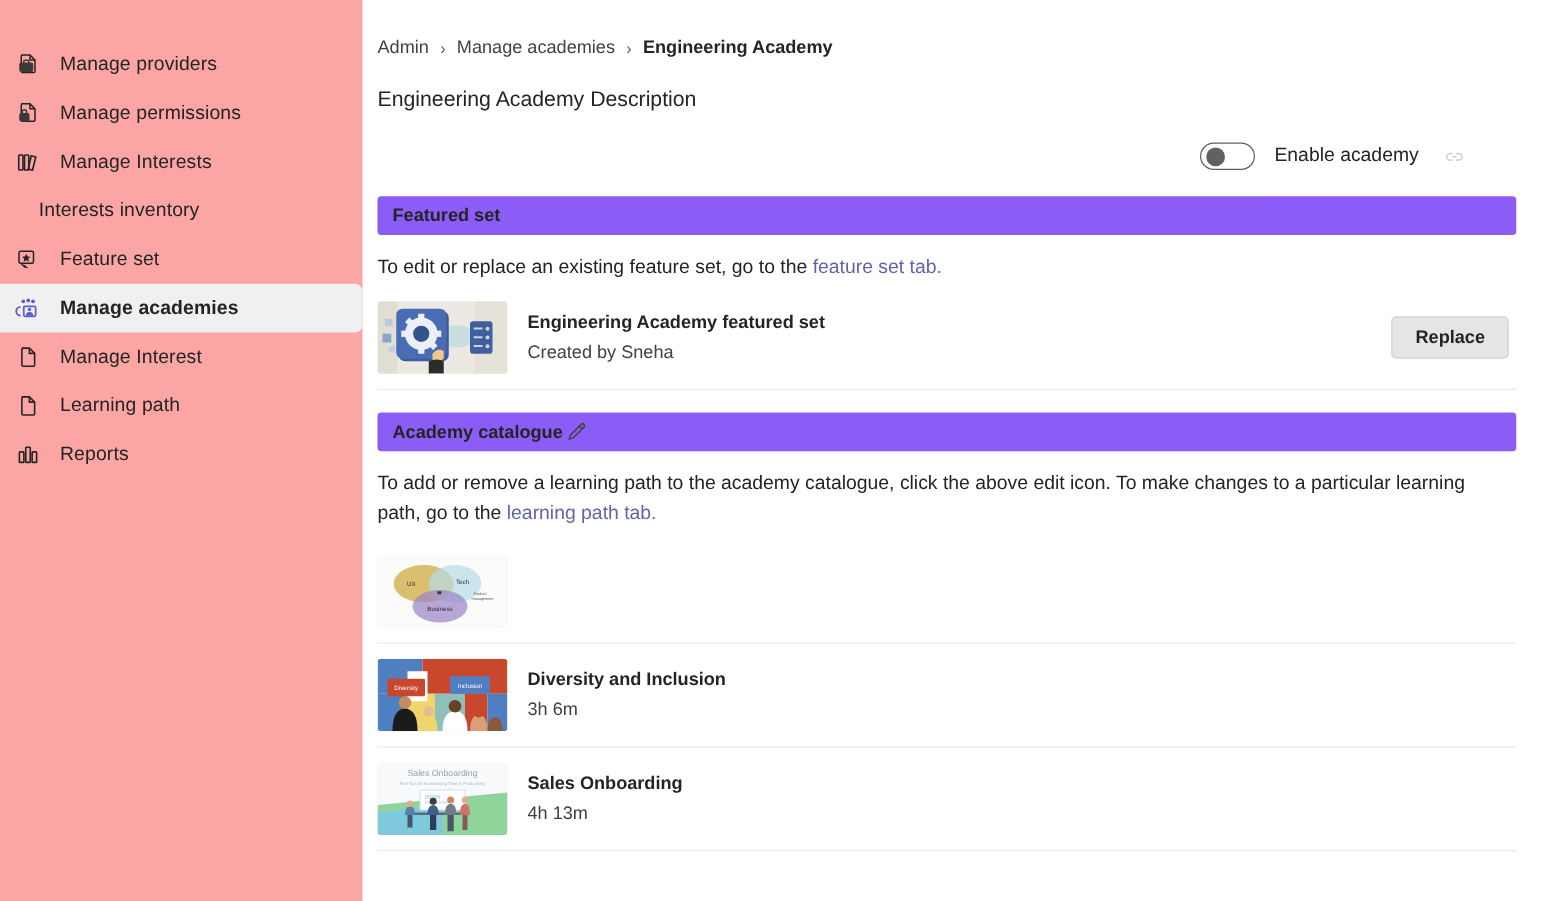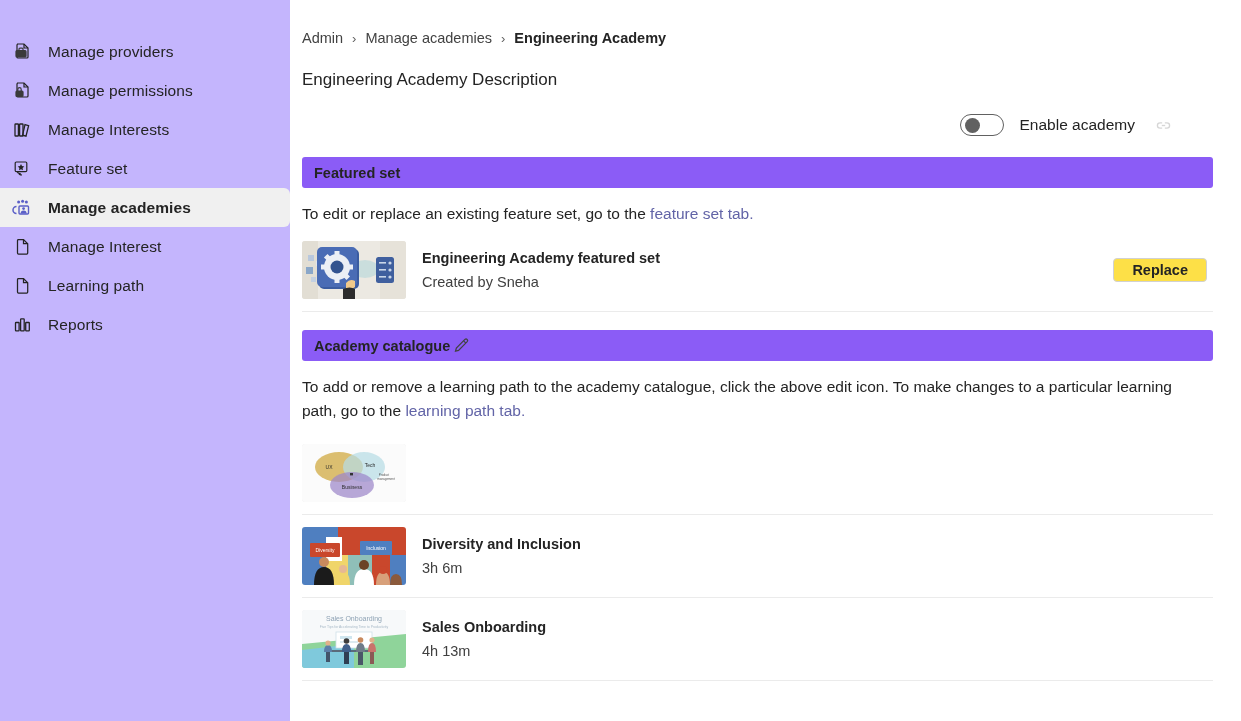--- a/index.html
+++ b/index.html
@@ -9,21 +9,21 @@
     font-family: "Liberation Sans", sans-serif;
     color: #242424;
     overflow: hidden;
   }
   .app { display: flex; width: 1241px; height: 721px; }
 
   
   .sidebar {
     width: 290px; flex: 0 0 290px;
     padding-top: 32px;
-    background: #c4b5fd;
+    background: #fca5a5;
   }
   .nav-item {
     display: flex; align-items: center;
     height: 39px;
     padding-left: 12px;
     border-radius: 0 6px 6px 0;
     cursor: pointer;
     margin-bottom: 0px;
   }
   .nav-item + .nav-item { margin-top: 0px; }
@@ -163,22 +163,22 @@
     color: #242424;
     margin-bottom: 8px;
   }
   .card-sub {
     font-size: 14.5px;
     color: #404040;
   }
   .replace-btn {
     border: 1px solid #d1d1d1;
     border-radius: 4px;
-    background: #fde047;
-    height: 24px;
+    background: #e5e5e5;
+    height: 34px;
     padding: 0 18px;
     font-size: 14.5px;
     font-weight: bold;
     color: #242424;
     font-family: "Liberation Sans", sans-serif;
     cursor: pointer;
     margin-right: 6px;
   }
   .featured-list { margin-top: 4px; }
   .catalogue-list { margin-top: 10px; }
@@ -218,20 +218,23 @@
       <span class="nav-icon">
         <svg viewBox="0 0 22 22" width="22" height="22" fill="none" stroke="#242424" stroke-width="1.3">
           <rect x="3" y="5" width="3.4" height="12" rx="0.6"></rect>
           <rect x="7.6" y="5" width="3.4" height="12" rx="0.6"></rect>
           <path d="M13 5.6 l3.6 1 l-2.6 10.6 l-3.4 -1z"></path>
         </svg>
       </span>
       <span class="nav-label">Manage Interests</span>
     </div>
 
+    <div class="nav-sub">
+      <span class="nav-label">Interests inventory</span>
+    </div>
 
     <div class="nav-item">
       <span class="nav-icon">
         <svg viewBox="0 0 22 22" width="22" height="22" fill="none" stroke="#242424" stroke-width="1.2">
           <path d="M5.5 13.5 c0 1.4 1.2 2.2 3.2 2.2 M7 15 c0 1.3 1.2 2 3 2"></path>
           <rect x="3.2" y="4" width="11.6" height="9.6" rx="1.2"></rect>
           <path d="M9 6 l1 2.1 2.3 .3 -1.7 1.6 .4 2.3 -2 -1.1 -2 1.1 .4 -2.3 -1.7 -1.6 2.3 -.3z" fill="#242424" stroke="none"></path>
         </svg>
       </span>
       <span class="nav-label">Feature set</span>

